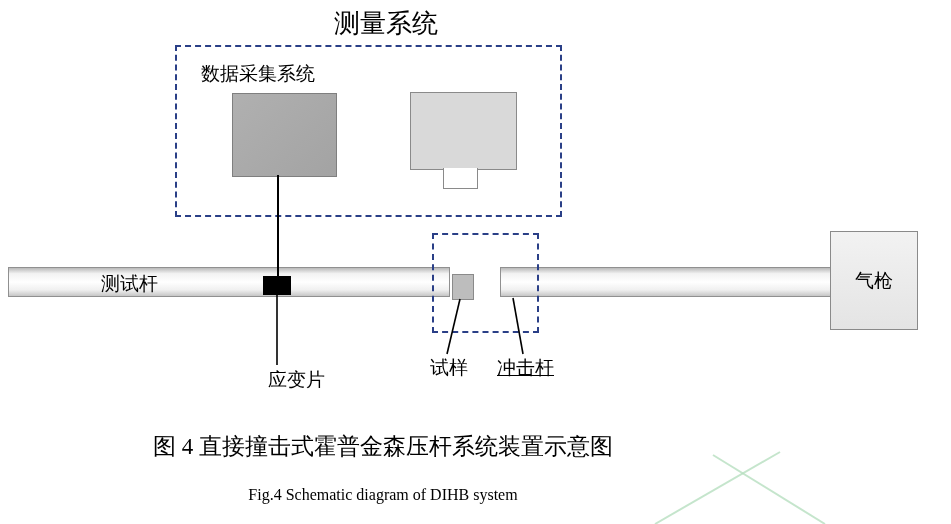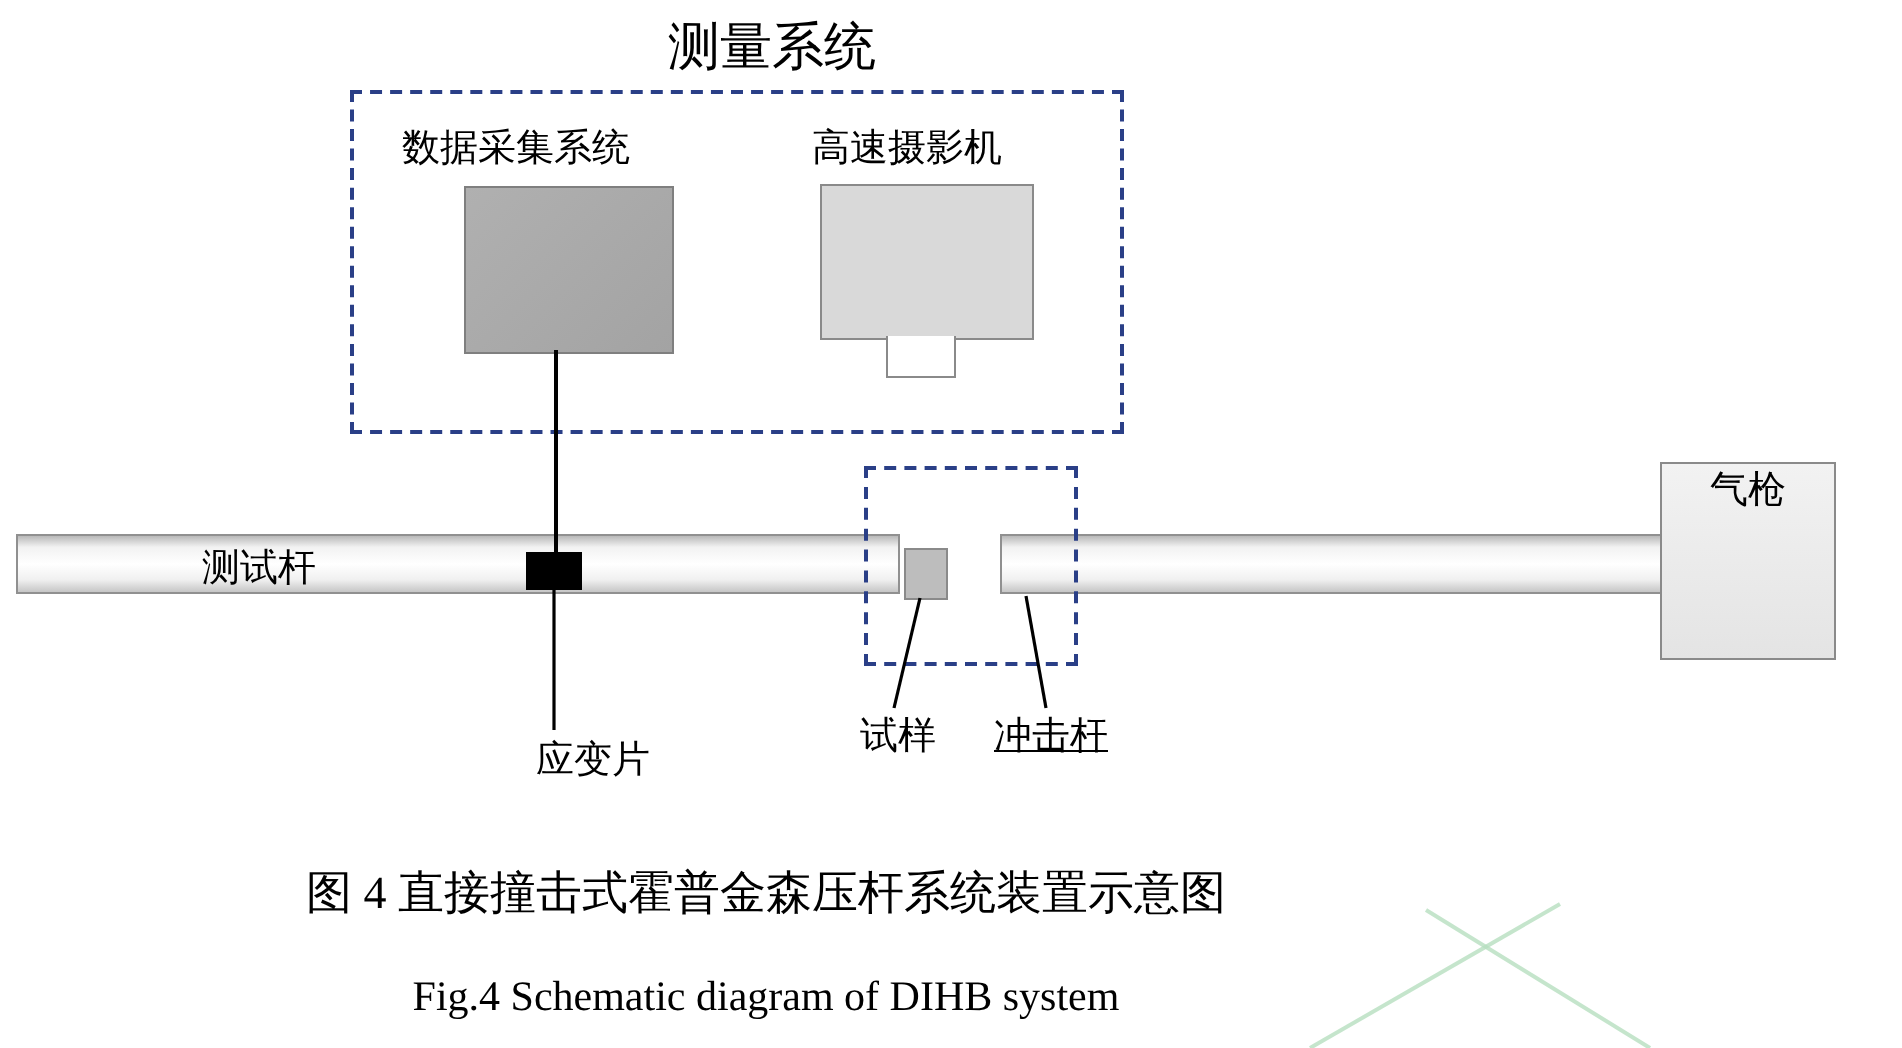--- a/index.html
+++ b/index.html
@@ -117,21 +117,21 @@
   }
   .gas-gun {
     position: absolute;
     left: 830px; top: 231px;
     width: 88px; height: 99px;
     background: linear-gradient(to bottom, #f2f2f2 0%, #e4e4e4 100%);
     border: 1px solid #8a8a8a;
     box-sizing: border-box;
     z-index: 2;
     display: flex;
-    align-items: flex-start;
+    align-items: center;
     justify-content: center;
   }
   .gas-gun span { font-size: 19px; }
   
   .strain-label  { left: 268px; top: 367px; }
   .specimen-label{ left: 430px; top: 355px; text-align: right; }
   .impact-label  { left: 497px; top: 355px; text-decoration: underline; }
   
   .overlay {
     position: absolute;
@@ -144,33 +144,32 @@
   .caption {
     position: absolute;
     left: 0;
     width: 766px;
     text-align: center;
     color: #000000;
     font-family: "Liberation Serif", serif;
     z-index: 4;
   }
   .caption-cn { top: 431px; font-size: 23px; }
-  .caption-en { top: 486px; font-size: 21px; }
+  .caption-en { top: 486px; font-size: 16px; }
 </style>
 </head>
 <body>
 
 <div class="canvas">
 
   <div class="label ms-title">测量系统</div>
 
   <div class="ms-box"></div>
 
   <div class="label daq-label">数据采集系统</div>
-  <div class="label cam-label">高速摄影机</div>
 
   <div class="daq-box"></div>
   <div class="cam-box"></div>
   <div class="cam-lens"></div>
 
   <div class="wire-vert"></div>
 
   <div class="bar test-bar"></div>
   <div class="label test-bar-label">测试杆</div>
 

